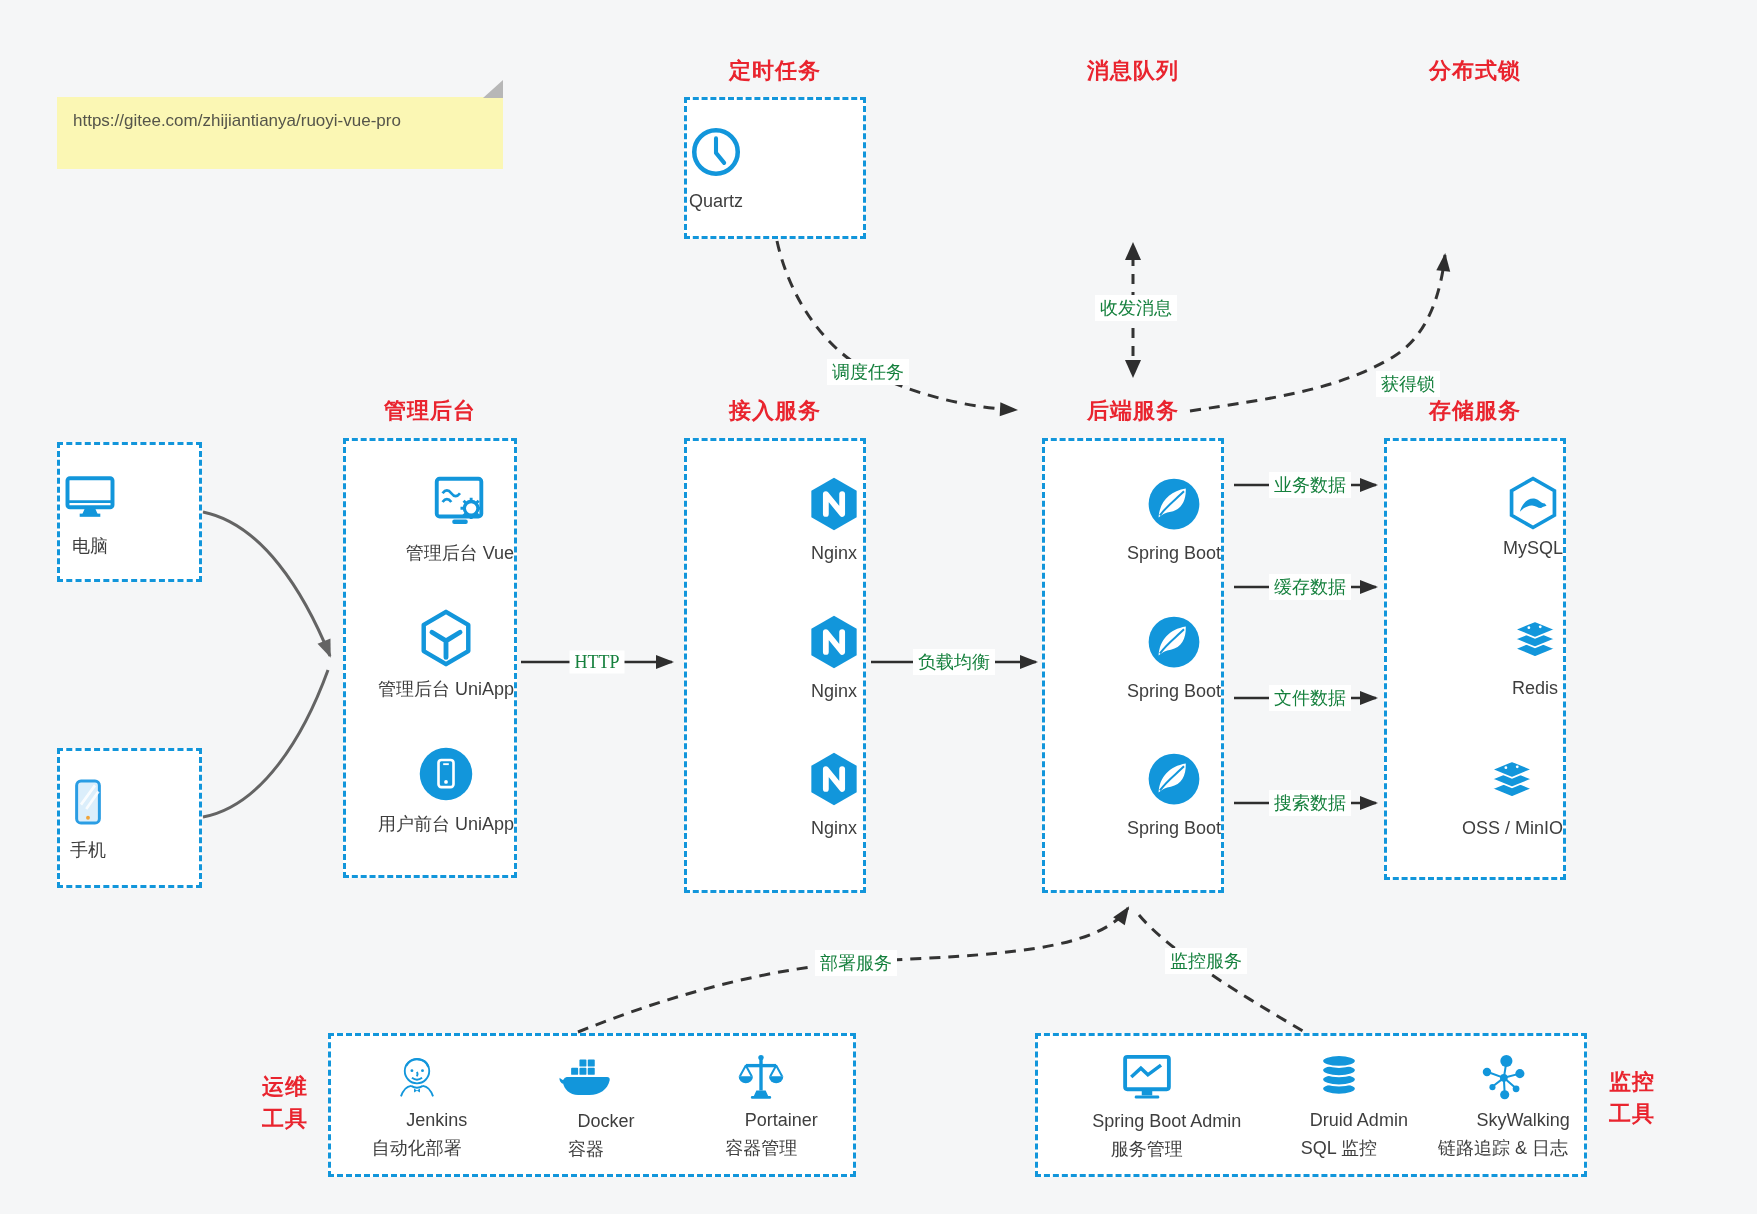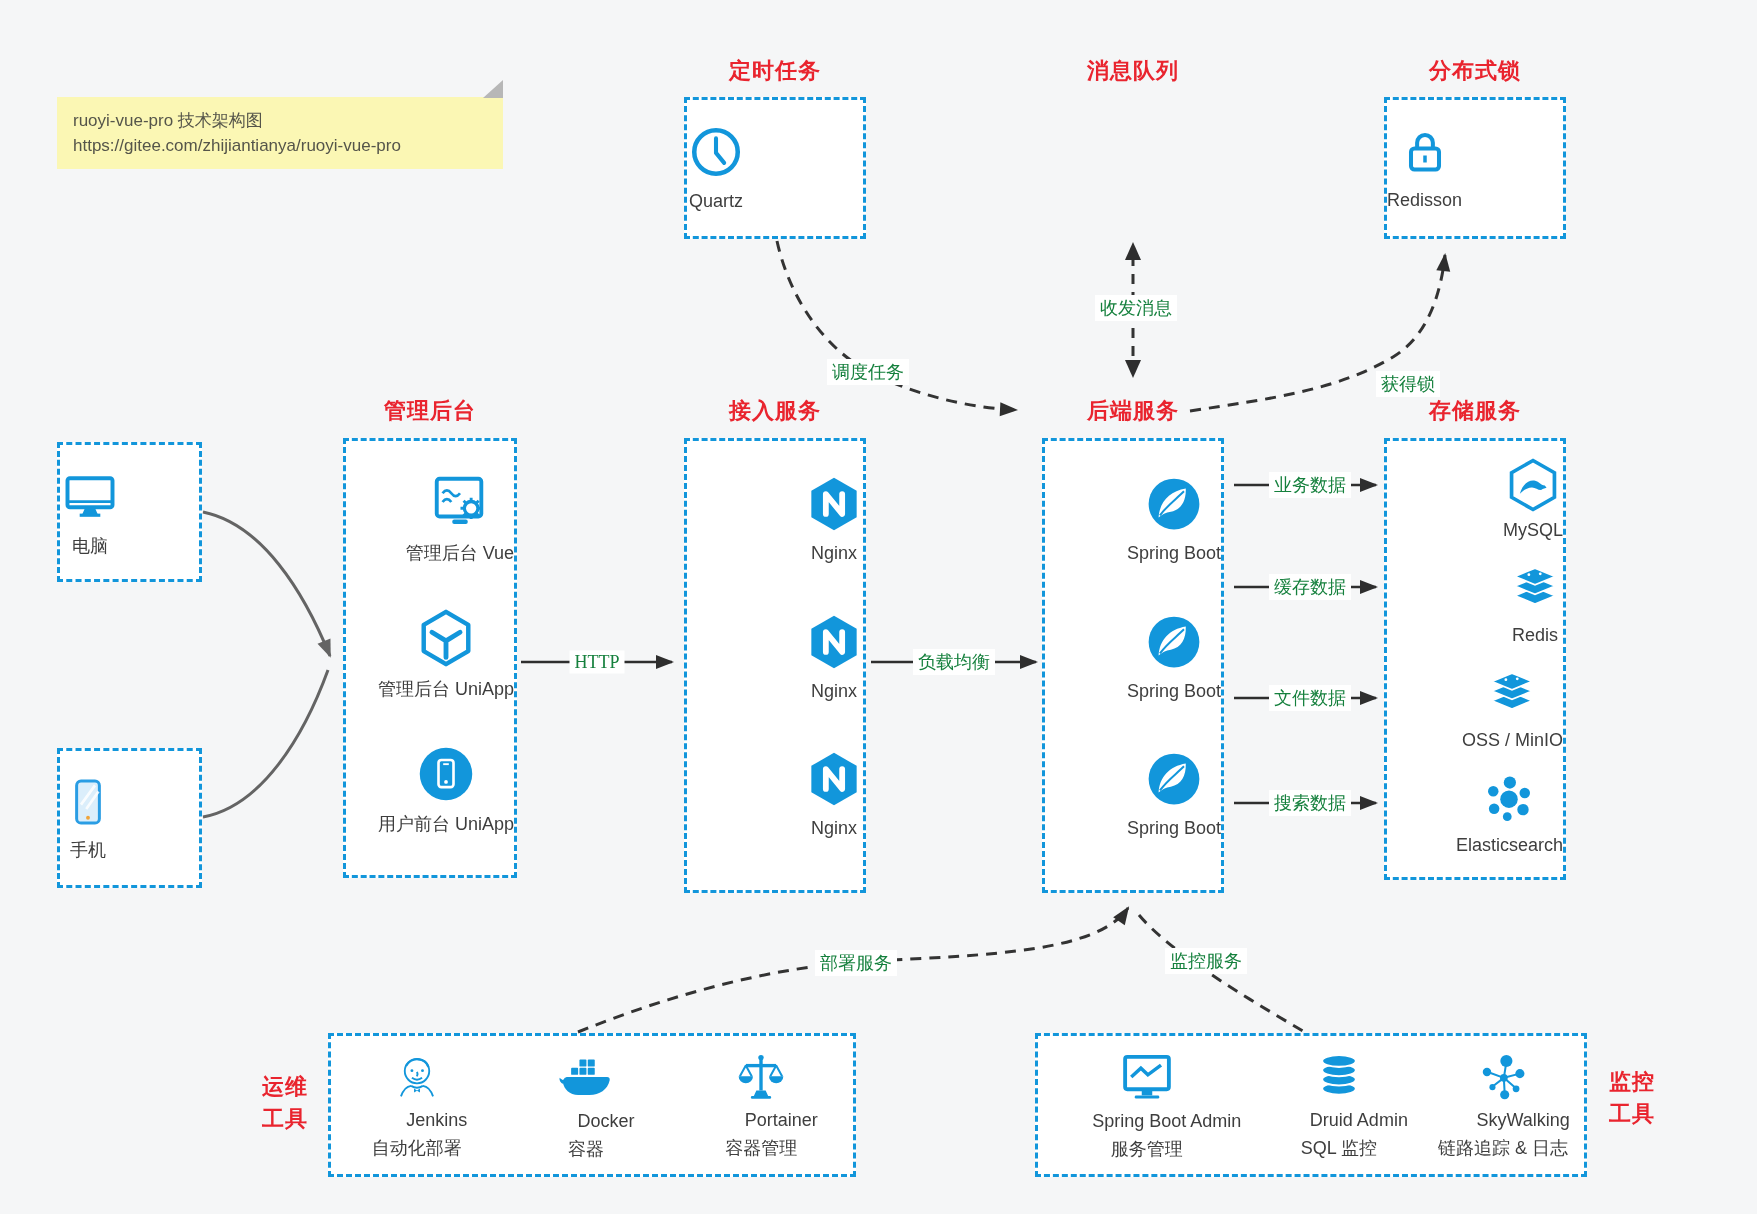--- a/index.html
+++ b/index.html
@@ -24,21 +24,20 @@
 </style>
 </head>
 <body>
 
 <div id="canvas">
 
   <div class="note">
     <svg class="fold" viewBox="0 0 20 18">
         <polygon points="0,18 20,18 20,0" fill="#b7b7b7"></polygon>
       </svg>
-    <div>ruoyi-vue-pro 技术架构图</div>
     <div>https://gitee.com/zhijiantianya/ruoyi-vue-pro</div>
   </div>
 
   <div class="ctitle" style="left:775px;top:56px">定时任务</div>
   <div class="ctitle" style="left:1133px;top:56px">消息队列</div>
   <div class="ctitle" style="left:1475px;top:56px">分布式锁</div>
   <div class="ctitle" style="left:430px;top:396px">管理后台</div>
   <div class="ctitle" style="left:775px;top:396px">接入服务</div>
   <div class="ctitle" style="left:1133px;top:396px">后端服务</div>
   <div class="ctitle" style="left:1475px;top:396px">存储服务</div>
@@ -58,32 +57,20 @@
         <svg width="58" height="58" viewBox="0 0 64 64">
             <circle cx="32" cy="32" r="24" fill="none" stroke="#1296db" stroke-width="5"></circle>
             <path d="M32 17 V33 L41 44" fill="none" stroke="#1296db" stroke-width="4.5" stroke-linecap="round" stroke-linejoin="round"></path>
           </svg>
       </span>
       <div class="ilabel">Quartz</div>
     </div>
   </div>
 
 
-  <div class="box center1" style="left:1384px;top:97px;width:182px;height:142px">
-    <div class="item">
-      <span class="icn">
-        <svg width="56" height="56" viewBox="0 0 64 64">
-            <path d="M23 28 v-6.5 a9 9 0 0 1 18 0 V28" fill="none" stroke="#1296db" stroke-width="4.6"></path>
-            <rect x="16" y="28" width="32" height="24" rx="4" fill="none" stroke="#1296db" stroke-width="4.6"></rect>
-            <path d="M32 36 v8" stroke="#1296db" stroke-width="4"></path>
-          </svg>
-      </span>
-      <div class="ilabel">Redisson</div>
-    </div>
-  </div>
 
   <div class="box center1" style="left:57px;top:442px;width:145px;height:140px">
     <div class="item">
       <span class="icn">
         <svg width="60" height="60" viewBox="0 0 64 64">
             <rect x="8" y="13" width="48" height="31" rx="2.5" fill="none" stroke="#1296db" stroke-width="4.2"></rect>
             <path d="M9 38 H55" stroke="#1296db" stroke-width="3"></path>
             <path d="M27 44 l-3.5 8 h17 l-3.5 -8 z" fill="#1296db"></path>
             <path d="M21 52.5 h22" stroke="#1296db" stroke-width="3.4"></path>
           </svg>
@@ -235,34 +222,20 @@
             <g fill="#1296db" stroke="#fff" stroke-width="2">
               <path d="M9 38.5 L32 29 L55 38.5 L32 48 Z"></path>
               <path d="M9 27.5 L32 18 L55 27.5 L32 37 Z"></path>
               <path d="M32 7 L55 16.5 L32 26 L9 16.5 Z"></path>
             </g>
             <circle cx="25" cy="14.5" r="1.6" fill="#fff"></circle>
             <circle cx="38" cy="13.5" r="1.6" fill="#fff"></circle>
           </svg>
       </span>
       <div class="ilabel">OSS / MinIO</div>
-    </div>
-    <div class="item" style="gap:6px">
-      <span class="icn">
-        <svg width="56" height="56" viewBox="0 0 64 64" fill="#1296db">
-            <circle cx="32" cy="31" r="10"></circle>
-            <circle cx="33" cy="12" r="7"></circle>
-            <circle cx="50" cy="24" r="6"></circle>
-            <circle cx="48" cy="43" r="6.5"></circle>
-            <circle cx="30" cy="51" r="5"></circle>
-            <circle cx="15" cy="42" r="6"></circle>
-            <circle cx="14" cy="22" r="6"></circle>
-          </svg>
-      </span>
-      <div class="ilabel">Elasticsearch</div>
     </div>
   </div>
 
   <div class="box hrow" style="left:328px;top:1033px;width:528px;height:144px">
     <div class="bitem">
       <span class="icn">
         <svg width="54" height="54" viewBox="0 0 64 64">
             <g fill="none" stroke="#1296db" stroke-width="2.2">
               <circle cx="32" cy="25" r="14.5"></circle>
               <path d="M19 19 Q24 10.5 33 11 Q43 11.5 45.5 20" stroke-width="2.6"></path>

